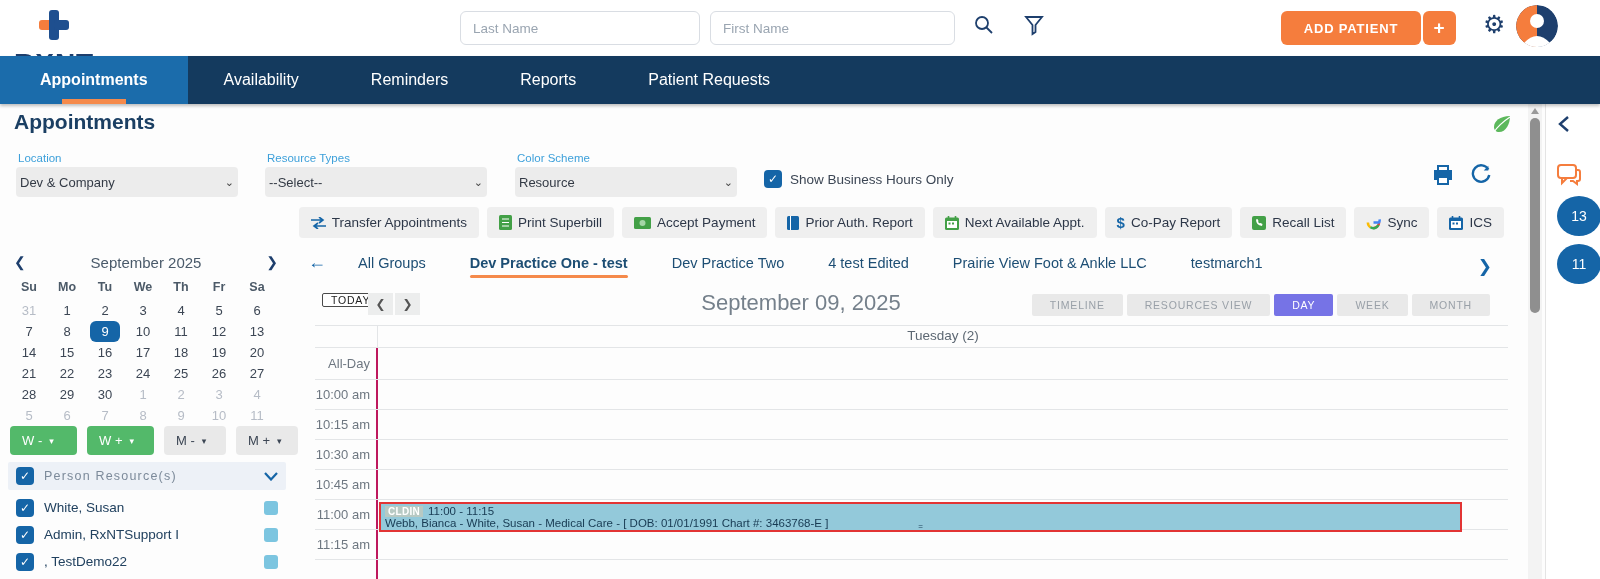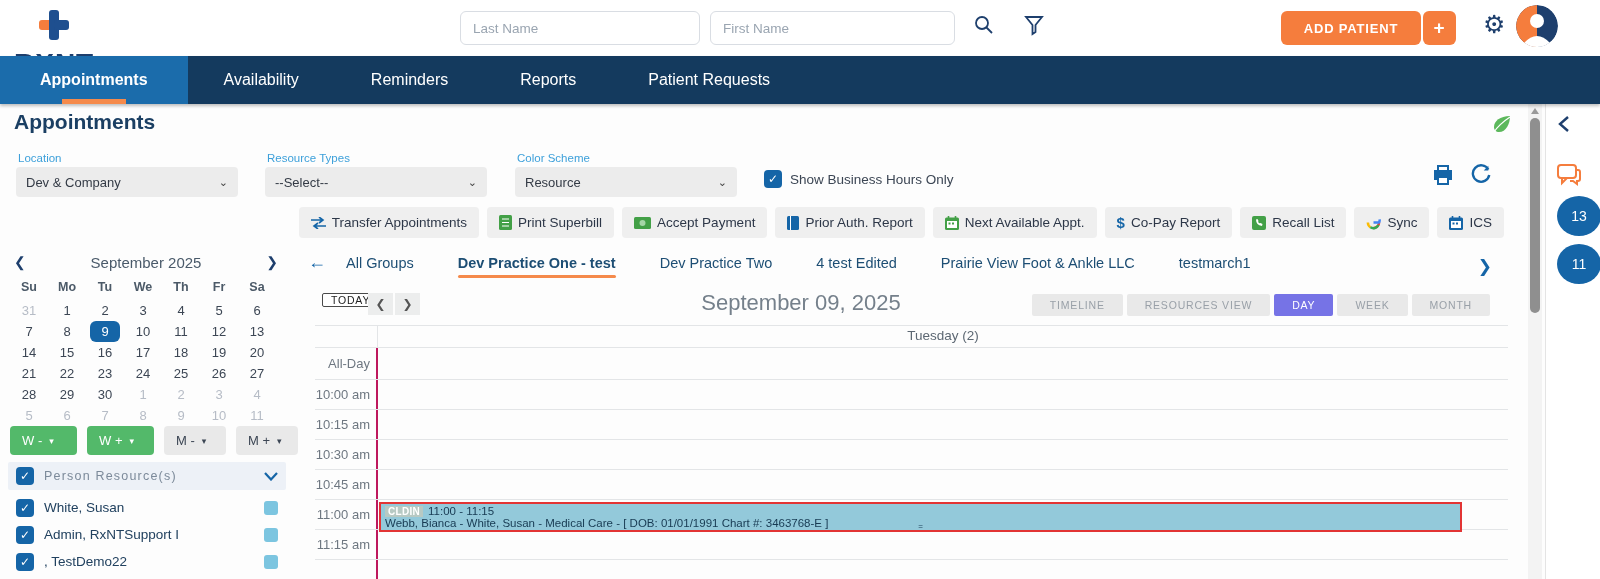--- a/index.html
+++ b/index.html
@@ -27,21 +27,21 @@
   .nav-tab.active::after { content:""; position:absolute; left:50%; transform:translateX(-50%);
     bottom:0; width:64px; height:5px; background:#f58a4b; }
 
   
   .content { position:absolute; left:0; top:104px; width:1600px; height:475px; background:#fdfdfd; }
   .page-title { position:absolute; left:14px; top:6px; font-size:21px; font-weight:bold; color:#1b3f63; }
   .leaf { position:absolute; left:1490px; top:10px; }
 
   .filter-label { position:absolute; top:48px; font-size:11.5px; color:#3da0da; }
   .select { position:absolute; top:63px; height:30px; background:#ececec; border-radius:4px;
-    font-size:13px; color:#333a45; display:flex; align-items:center; padding:0 10px; cursor:pointer; }
+    font-size:13px; color:#333a45; display:flex; align-items:center; padding:0 4px; cursor:pointer; }
   .select .sel-caret { margin-left:auto; color:#444; font-size:11px; }
   .chk { width:18px; height:18px; background:#1565a7; border-radius:4px; color:#fff; font-size:12px;
     display:flex; align-items:center; justify-content:center; cursor:pointer; flex:0 0 18px; }
   .bh-row { position:absolute; left:764px; top:66px; display:flex; align-items:center; gap:8px; }
   .bh-label { font-size:13.5px; color:#3c4654; }
   .tool-ic { position:absolute; top:60px; cursor:pointer; }
 
   .actions { position:absolute; top:103px; right:96px; display:flex; gap:8px; }
   .act-btn { height:31px; background:#efefef; border:none; border-radius:4px; font-size:13.5px;
     color:#2d3748; display:flex; align-items:center; gap:6px; padding:0 12px; cursor:pointer;
@@ -70,21 +70,21 @@
   .res-head-label { font-size:12.5px; color:#7c8a9a; letter-spacing:1.2px; flex:1; }
   .res-row { position:absolute; left:8px; width:278px; height:27px; display:flex; align-items:center;
     gap:10px; padding:0 8px; }
   .res-name { font-size:13.5px; color:#21415f; flex:1; }
   .swatch { width:14px; height:14px; border-radius:3px; background:#7cc5e0; }
 
   
   .main { position:absolute; left:296px; top:0; width:1224px; height:475px; }
   .grp-row { position:absolute; left:0; top:148px; width:1224px; display:flex; align-items:center; }
   .grp-back { color:#1565a7; font-size:18px; font-weight:bold; margin-left:12px; cursor:pointer; }
-  .grp-tabs { display:flex; gap:44px; margin-left:20px; }
+  .grp-tabs { display:flex; gap:44px; margin-left:32px; }
   .grp-tab { position:relative; font-size:14.5px; color:#1d4e74; cursor:pointer; white-space:nowrap; }
   .grp-tab.active { font-weight:bold; }
   .grp-tab.active::after { content:""; position:absolute; left:0; right:0; bottom:-7px; height:3px;
     background:#f58a4b; border-radius:2px; }
   .grp-fwd { position:absolute; right:28px; top:152px; color:#1565a7; font-size:17px; font-weight:bold; cursor:pointer; }
 
   .date-row { position:absolute; left:0; top:186px; width:1224px; height:28px; }
   .today-btn { position:absolute; left:19px; top:3px; height:14px; background:#fff; border:1px solid #4a4a4a;
     border-radius:2px; font-size:10.5px; letter-spacing:0.8px; color:#222; padding:0 8px; cursor:pointer; font-family:inherit;margin-left:7px; }
   .dn-btn { position:absolute; top:3px; width:25px; height:22px; background:#eceded; border:none;

